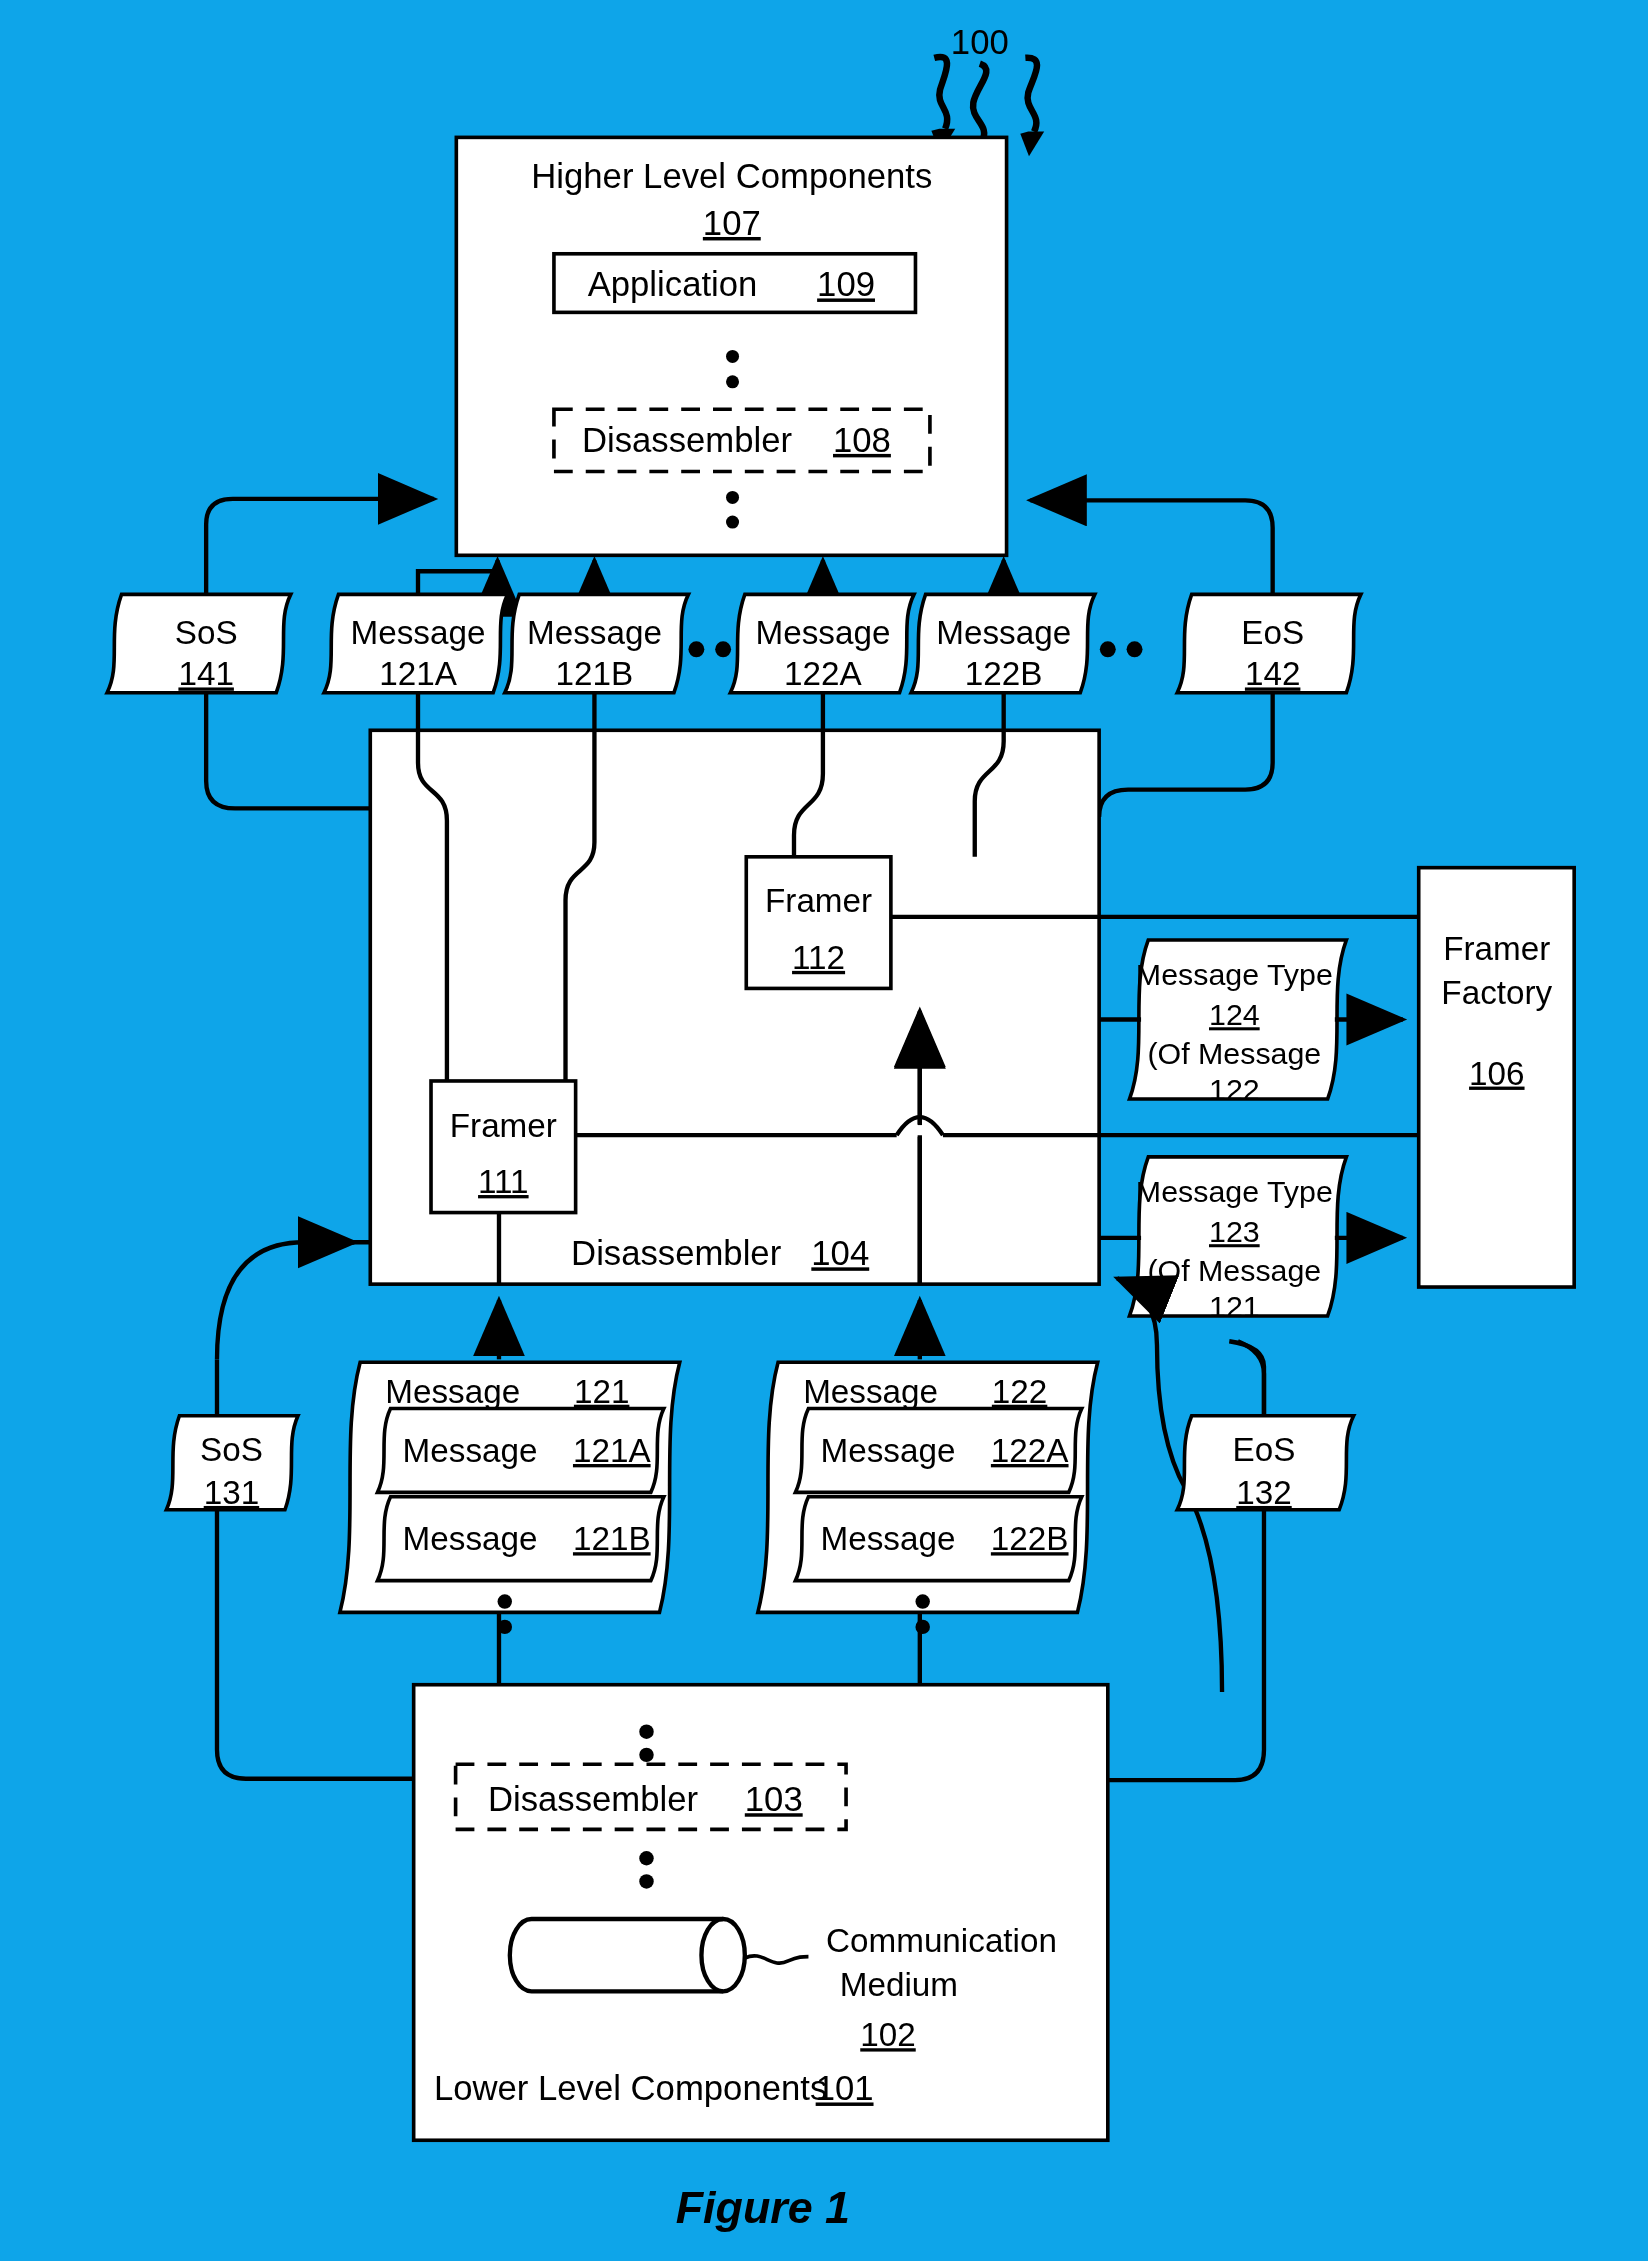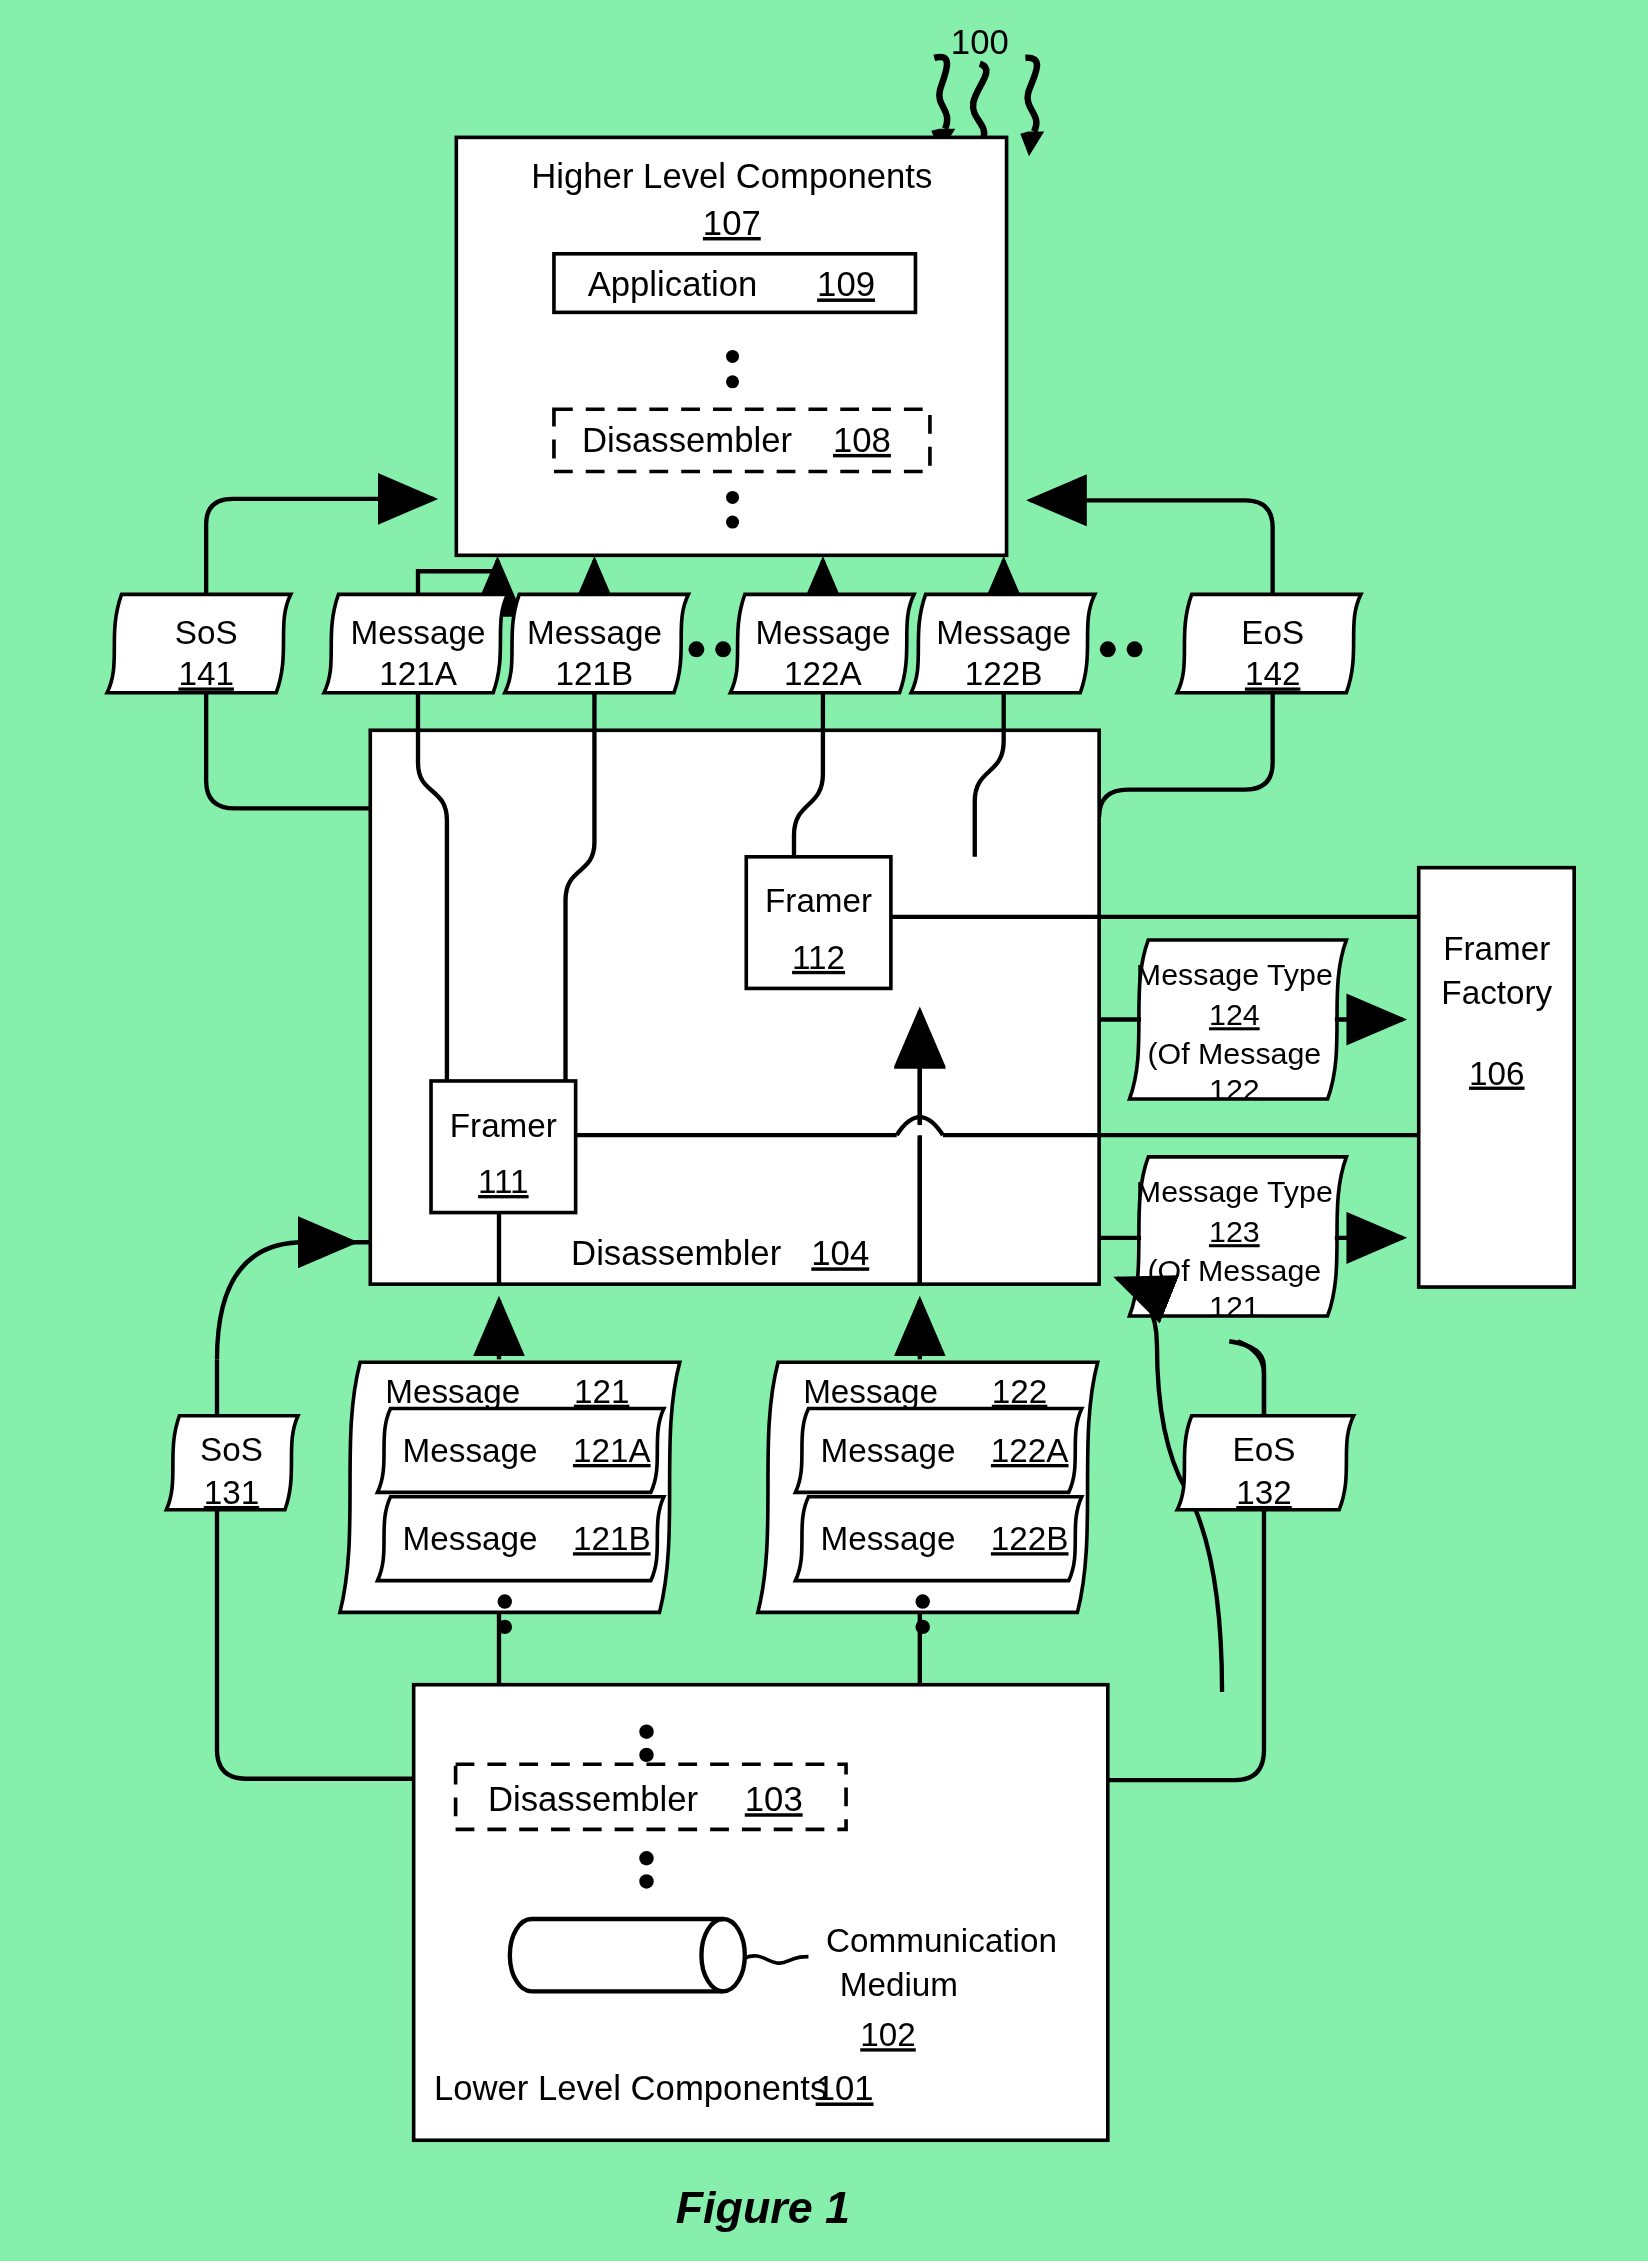--- a/index.html
+++ b/index.html
@@ -1,17 +1,17 @@
 <!DOCTYPE html>
 <html style="font-size:11.6px"><head>
 <meta charset="utf-8">
 <style>
   html,body{margin:0;padding:0;background:#fff;}
   body{font-family:"Liberation Sans",sans-serif;}
-  #page{position:relative;width:1648px;height:2261px;background:#86efac;overflow:hidden;}
+  #page{position:relative;width:1648px;height:2261px;background:#0ea5e9;overflow:hidden;}
   svg#canvas{position:absolute;left:0;top:0;width:1648px;height:2261px;}
   .ln{stroke:#000;fill:none;}
   .box{stroke:#000;fill:#fff;stroke-width:5;}
   .boxdash{stroke:#000;fill:#fff;stroke-width:5;stroke-dasharray:26 18;}
   .wave{stroke:#000;fill:#fff;stroke-width:5;}
   .t{font-family:"Liberation Sans",sans-serif;fill:#000;text-anchor:middle;dominant-baseline:alphabetic;}
   .f42{font-size:42px;}
   .f46{font-size:46px;}
   .f48{font-size:48px;}
   .ul{text-decoration:underline;}

